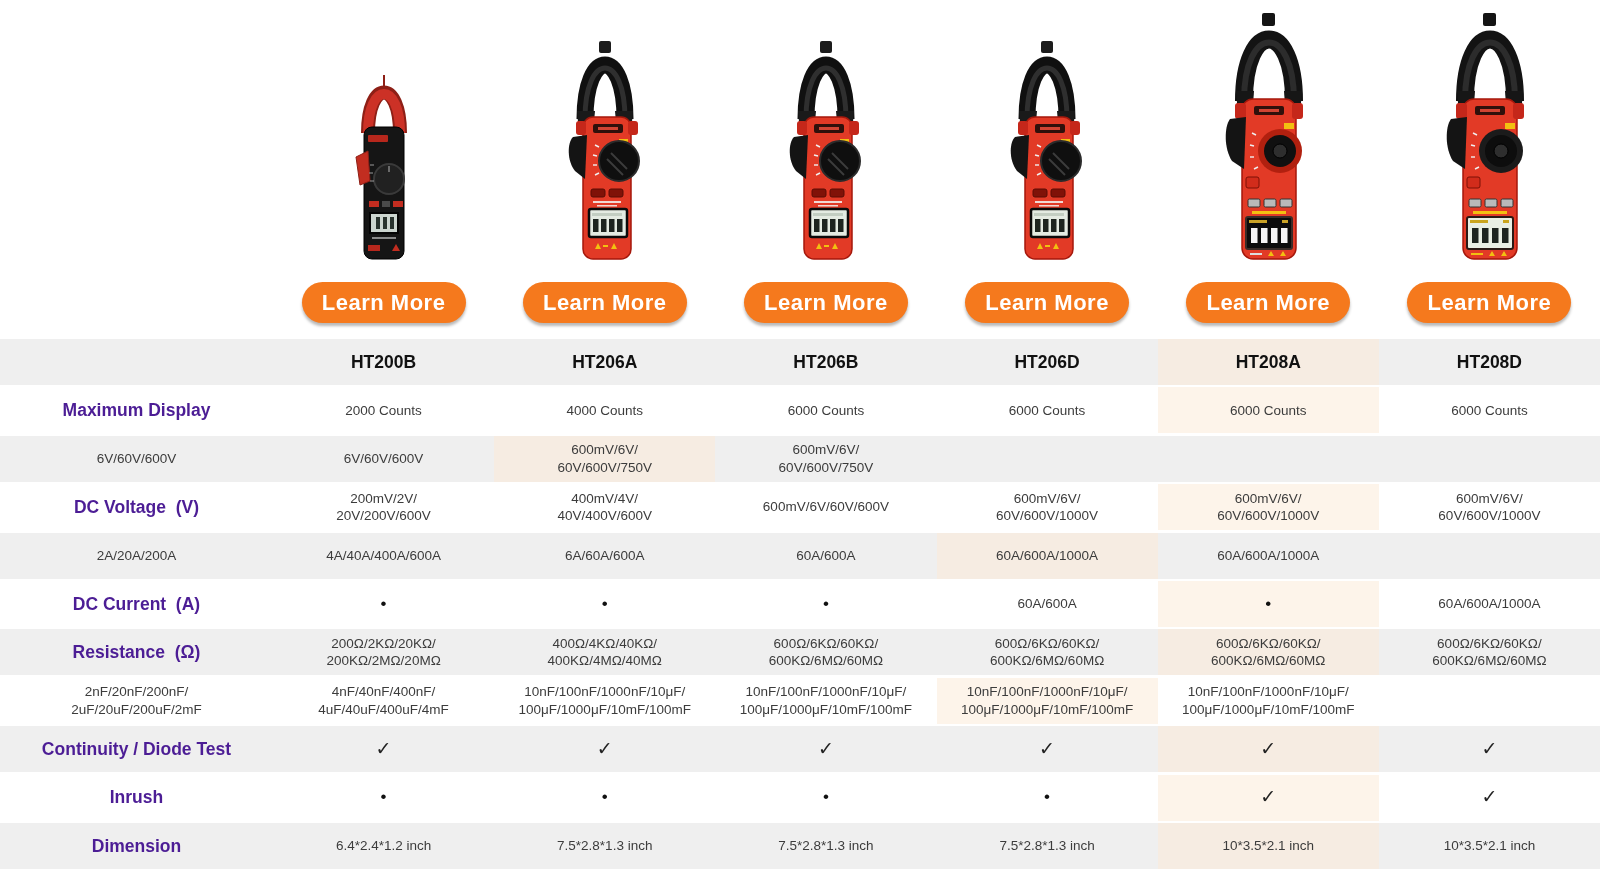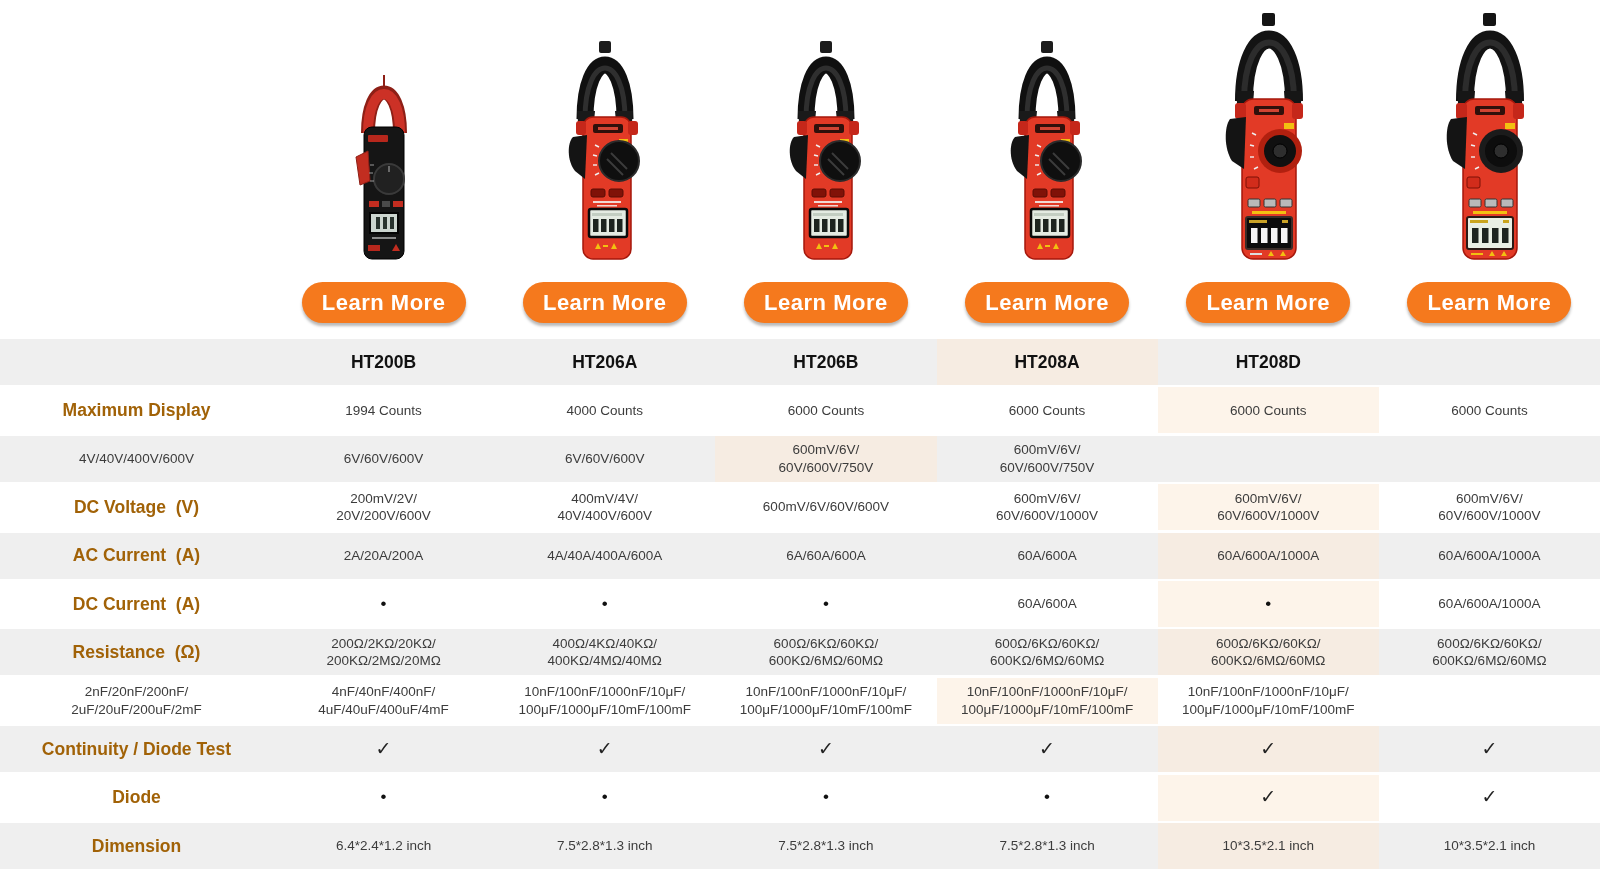--- a/index.html
+++ b/index.html
@@ -26,21 +26,21 @@
   .ctable{width:1600px;border-radius:25px;}
   .t-row{
     display:grid;grid-template-columns:273px repeat(6,1fr);
     height:46px;margin-bottom:2.4px;background:#ffffff;
   }
   .t-row:nth-child(odd){background:#efefef;}
   .cell{
     display:flex;align-items:center;justify-content:center;text-align:center;
     font-size:13.5px;color:#3c3c3c;line-height:1.3;white-space:pre-line;
   }
-  .cell.lbl{font-size:17.5px;font-weight:700;color:#a16207;white-space:normal;}
+  .cell.lbl{font-size:17.5px;font-weight:700;color:#4c1d95;white-space:normal;}
   .cell.model{font-size:17.5px;font-weight:700;color:#111;}
   .t-row:nth-child(odd) .cell.hl{background:#f6ece2;}
   .t-row:nth-child(even) .cell.hl{background:#fdf4ea;}
   .cell.glyph-check{font-size:19px;color:#222;}
   .cell.glyph-dot{font-size:17px;color:#111;}
 </style>
 </head>
 <body>
 
 <div class="page">
@@ -270,36 +270,36 @@
     </div>
   </div>
 
   <div class="ctable">
 
     <div class="t-row">
       <div class="cell lbl"></div>
       <div class="cell model">HT200B</div>
       <div class="cell model">HT206A</div>
       <div class="cell model">HT206B</div>
+      <div class="cell model">HT206D</div>
       <div class="cell model hl">HT208A</div>
       <div class="cell model">HT208D</div>
     </div>
 
     <div class="t-row">
       <div class="cell lbl">Maximum Display</div>
-      <div class="cell">1994 Counts</div>
+      <div class="cell">2000 Counts</div>
       <div class="cell">4000 Counts</div>
       <div class="cell">6000 Counts</div>
       <div class="cell">6000 Counts</div>
       <div class="cell hl">6000 Counts</div>
       <div class="cell">6000 Counts</div>
     </div>
 
     <div class="t-row">
-      <div class="cell">4V/40V/400V/600V</div>
       <div class="cell">6V/60V/600V</div>
       <div class="cell">6V/60V/600V</div>
       <div class="cell hl">600mV/6V/
 60V/600V/750V</div>
       <div class="cell">600mV/6V/
 60V/600V/750V</div>
     </div>
 
     <div class="t-row">
       <div class="cell lbl">DC Voltage&nbsp;&nbsp;(V)</div>
@@ -310,21 +310,20 @@
       <div class="cell">600mV/6V/60V/600V</div>
       <div class="cell">600mV/6V/
 60V/600V/1000V</div>
       <div class="cell hl">600mV/6V/
 60V/600V/1000V</div>
       <div class="cell">600mV/6V/
 60V/600V/1000V</div>
     </div>
 
     <div class="t-row">
-      <div class="cell lbl">AC Current&nbsp;&nbsp;(A)</div>
       <div class="cell">2A/20A/200A</div>
       <div class="cell">4A/40A/400A/600A</div>
       <div class="cell">6A/60A/600A</div>
       <div class="cell">60A/600A</div>
       <div class="cell hl">60A/600A/1000A</div>
       <div class="cell">60A/600A/1000A</div>
     </div>
 
     <div class="t-row">
       <div class="cell lbl">DC Current&nbsp;&nbsp;(A)</div>
@@ -371,21 +370,21 @@
       <div class="cell lbl">Continuity / Diode Test</div>
       <div class="cell glyph-check">✓</div>
       <div class="cell glyph-check">✓</div>
       <div class="cell glyph-check">✓</div>
       <div class="cell glyph-check">✓</div>
       <div class="cell glyph-check hl">✓</div>
       <div class="cell glyph-check">✓</div>
     </div>
 
     <div class="t-row">
-      <div class="cell lbl">Diode</div>
+      <div class="cell lbl">Inrush</div>
       <div class="cell glyph-dot">•</div>
       <div class="cell glyph-dot">•</div>
       <div class="cell glyph-dot">•</div>
       <div class="cell glyph-dot">•</div>
       <div class="cell glyph-check hl">✓</div>
       <div class="cell glyph-check">✓</div>
     </div>
 
     <div class="t-row">
       <div class="cell lbl">Dimension</div>

